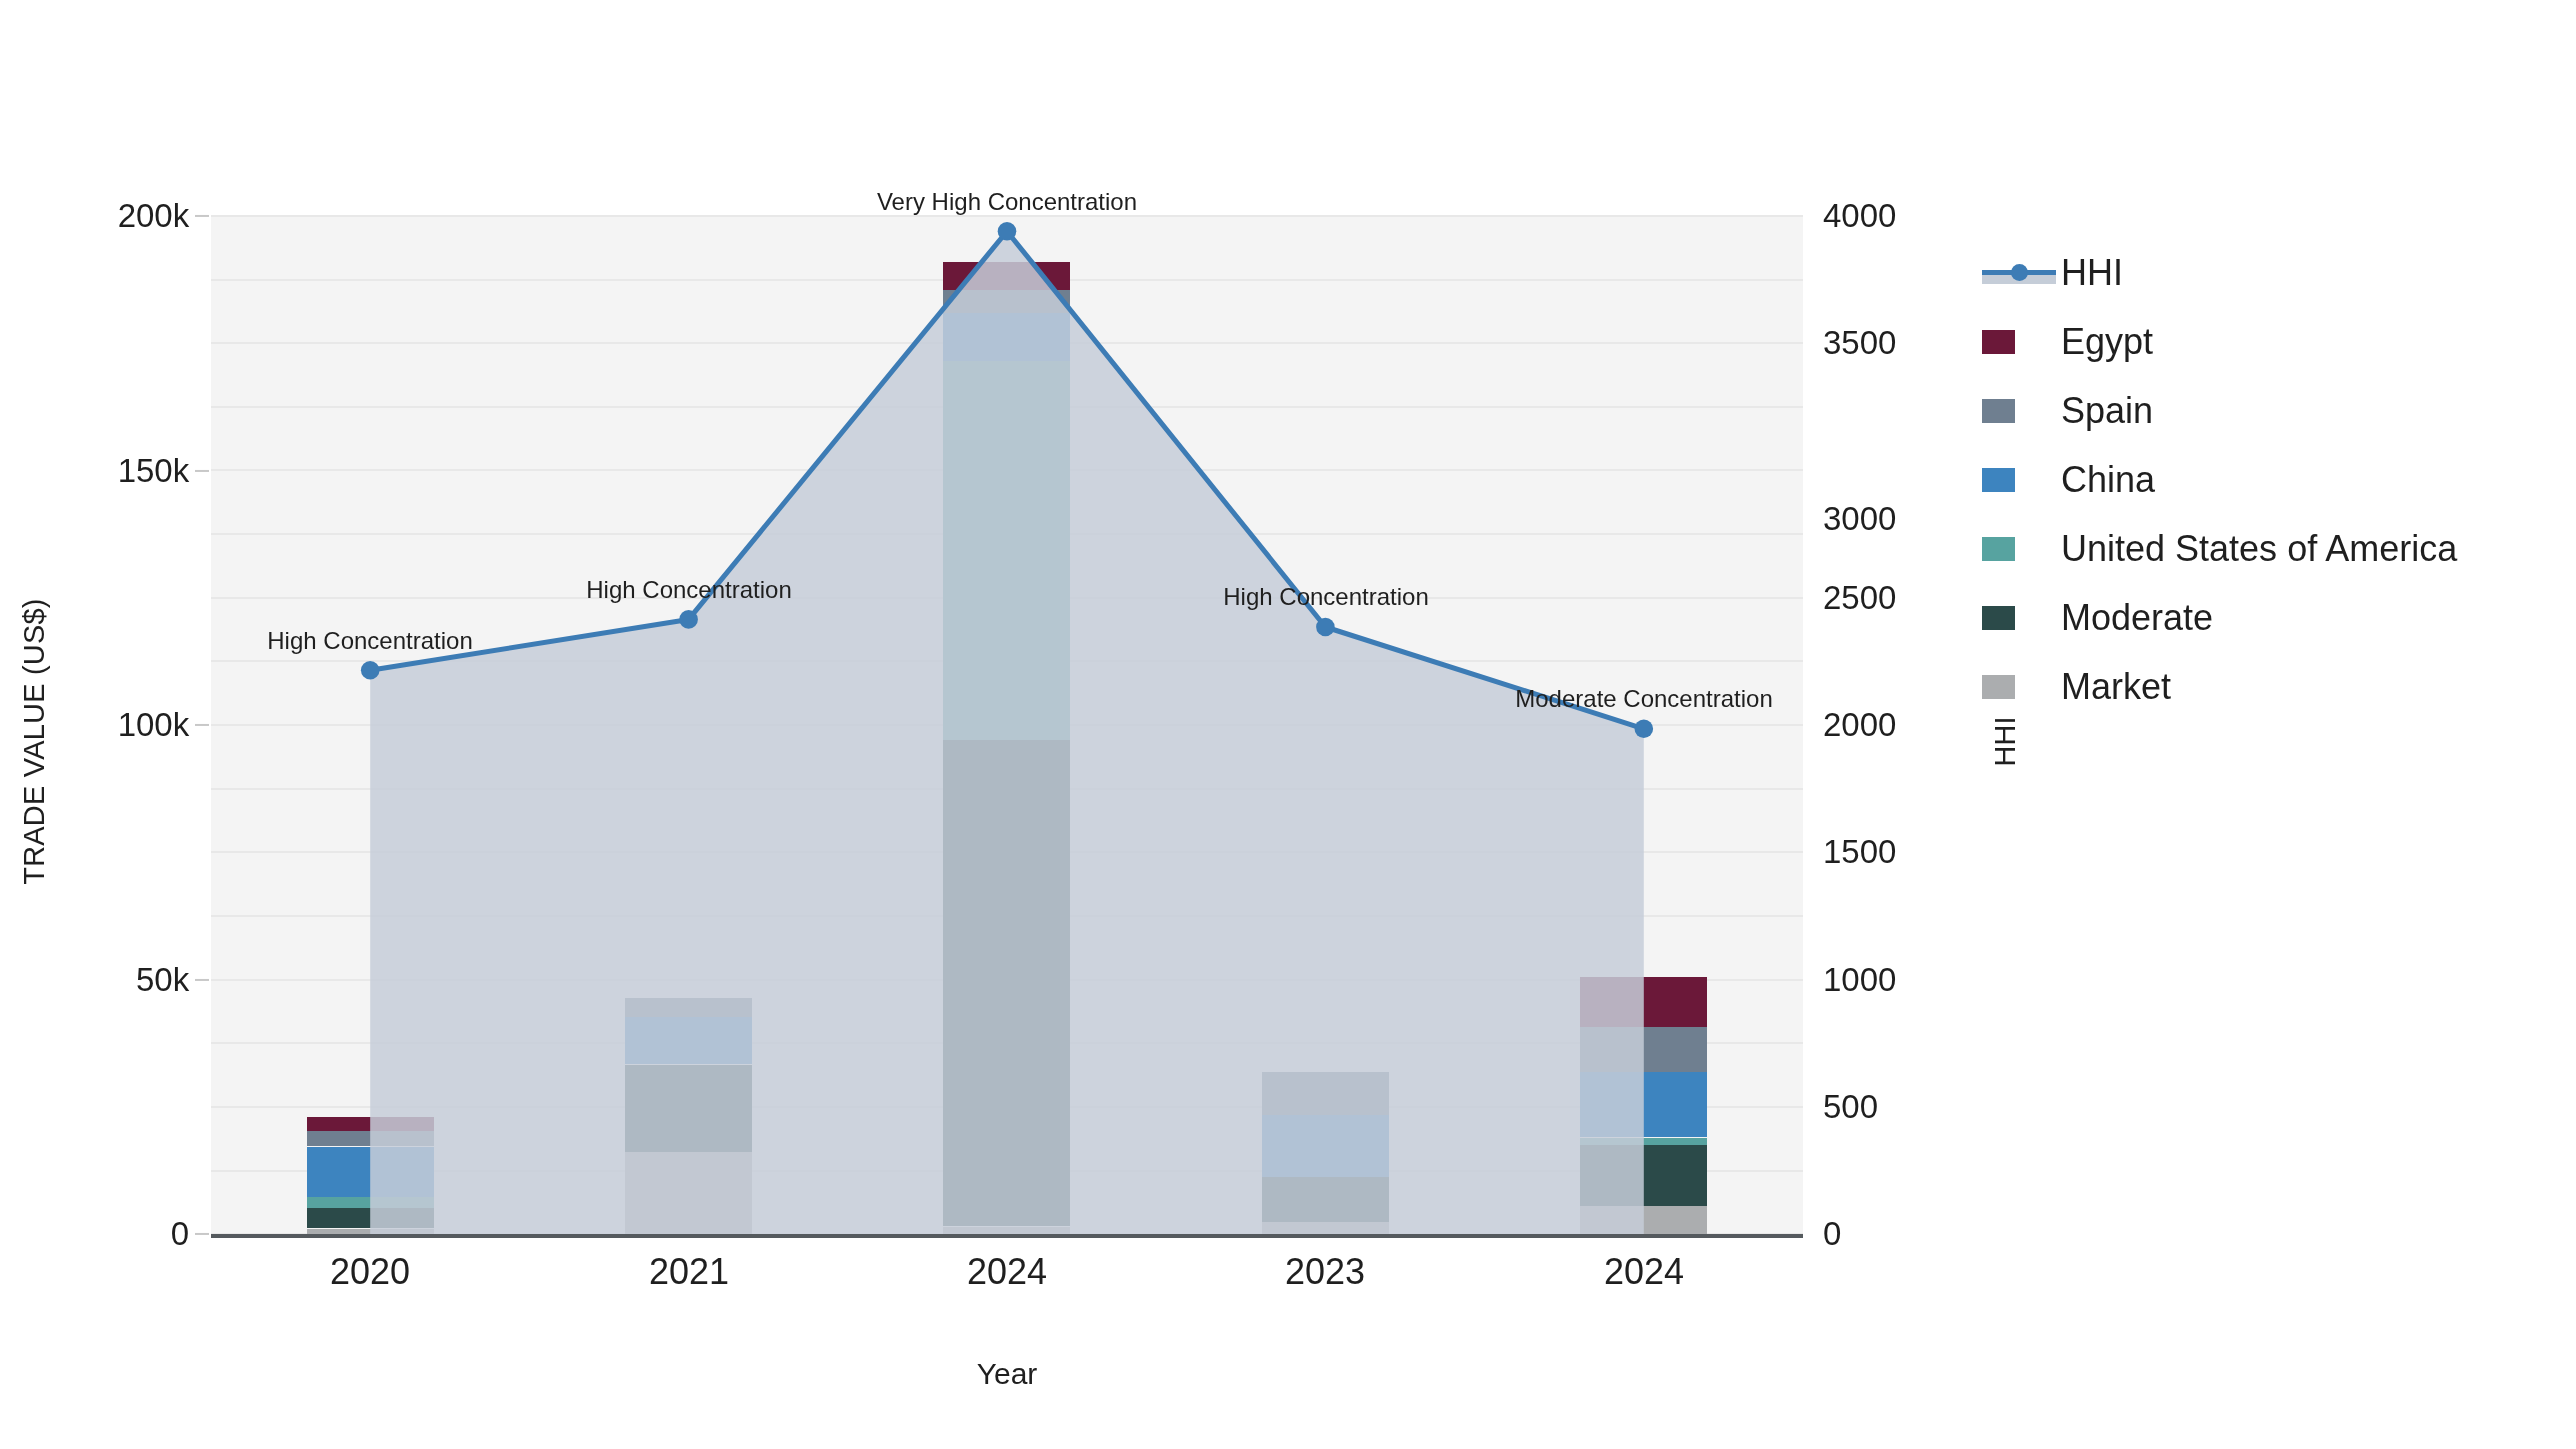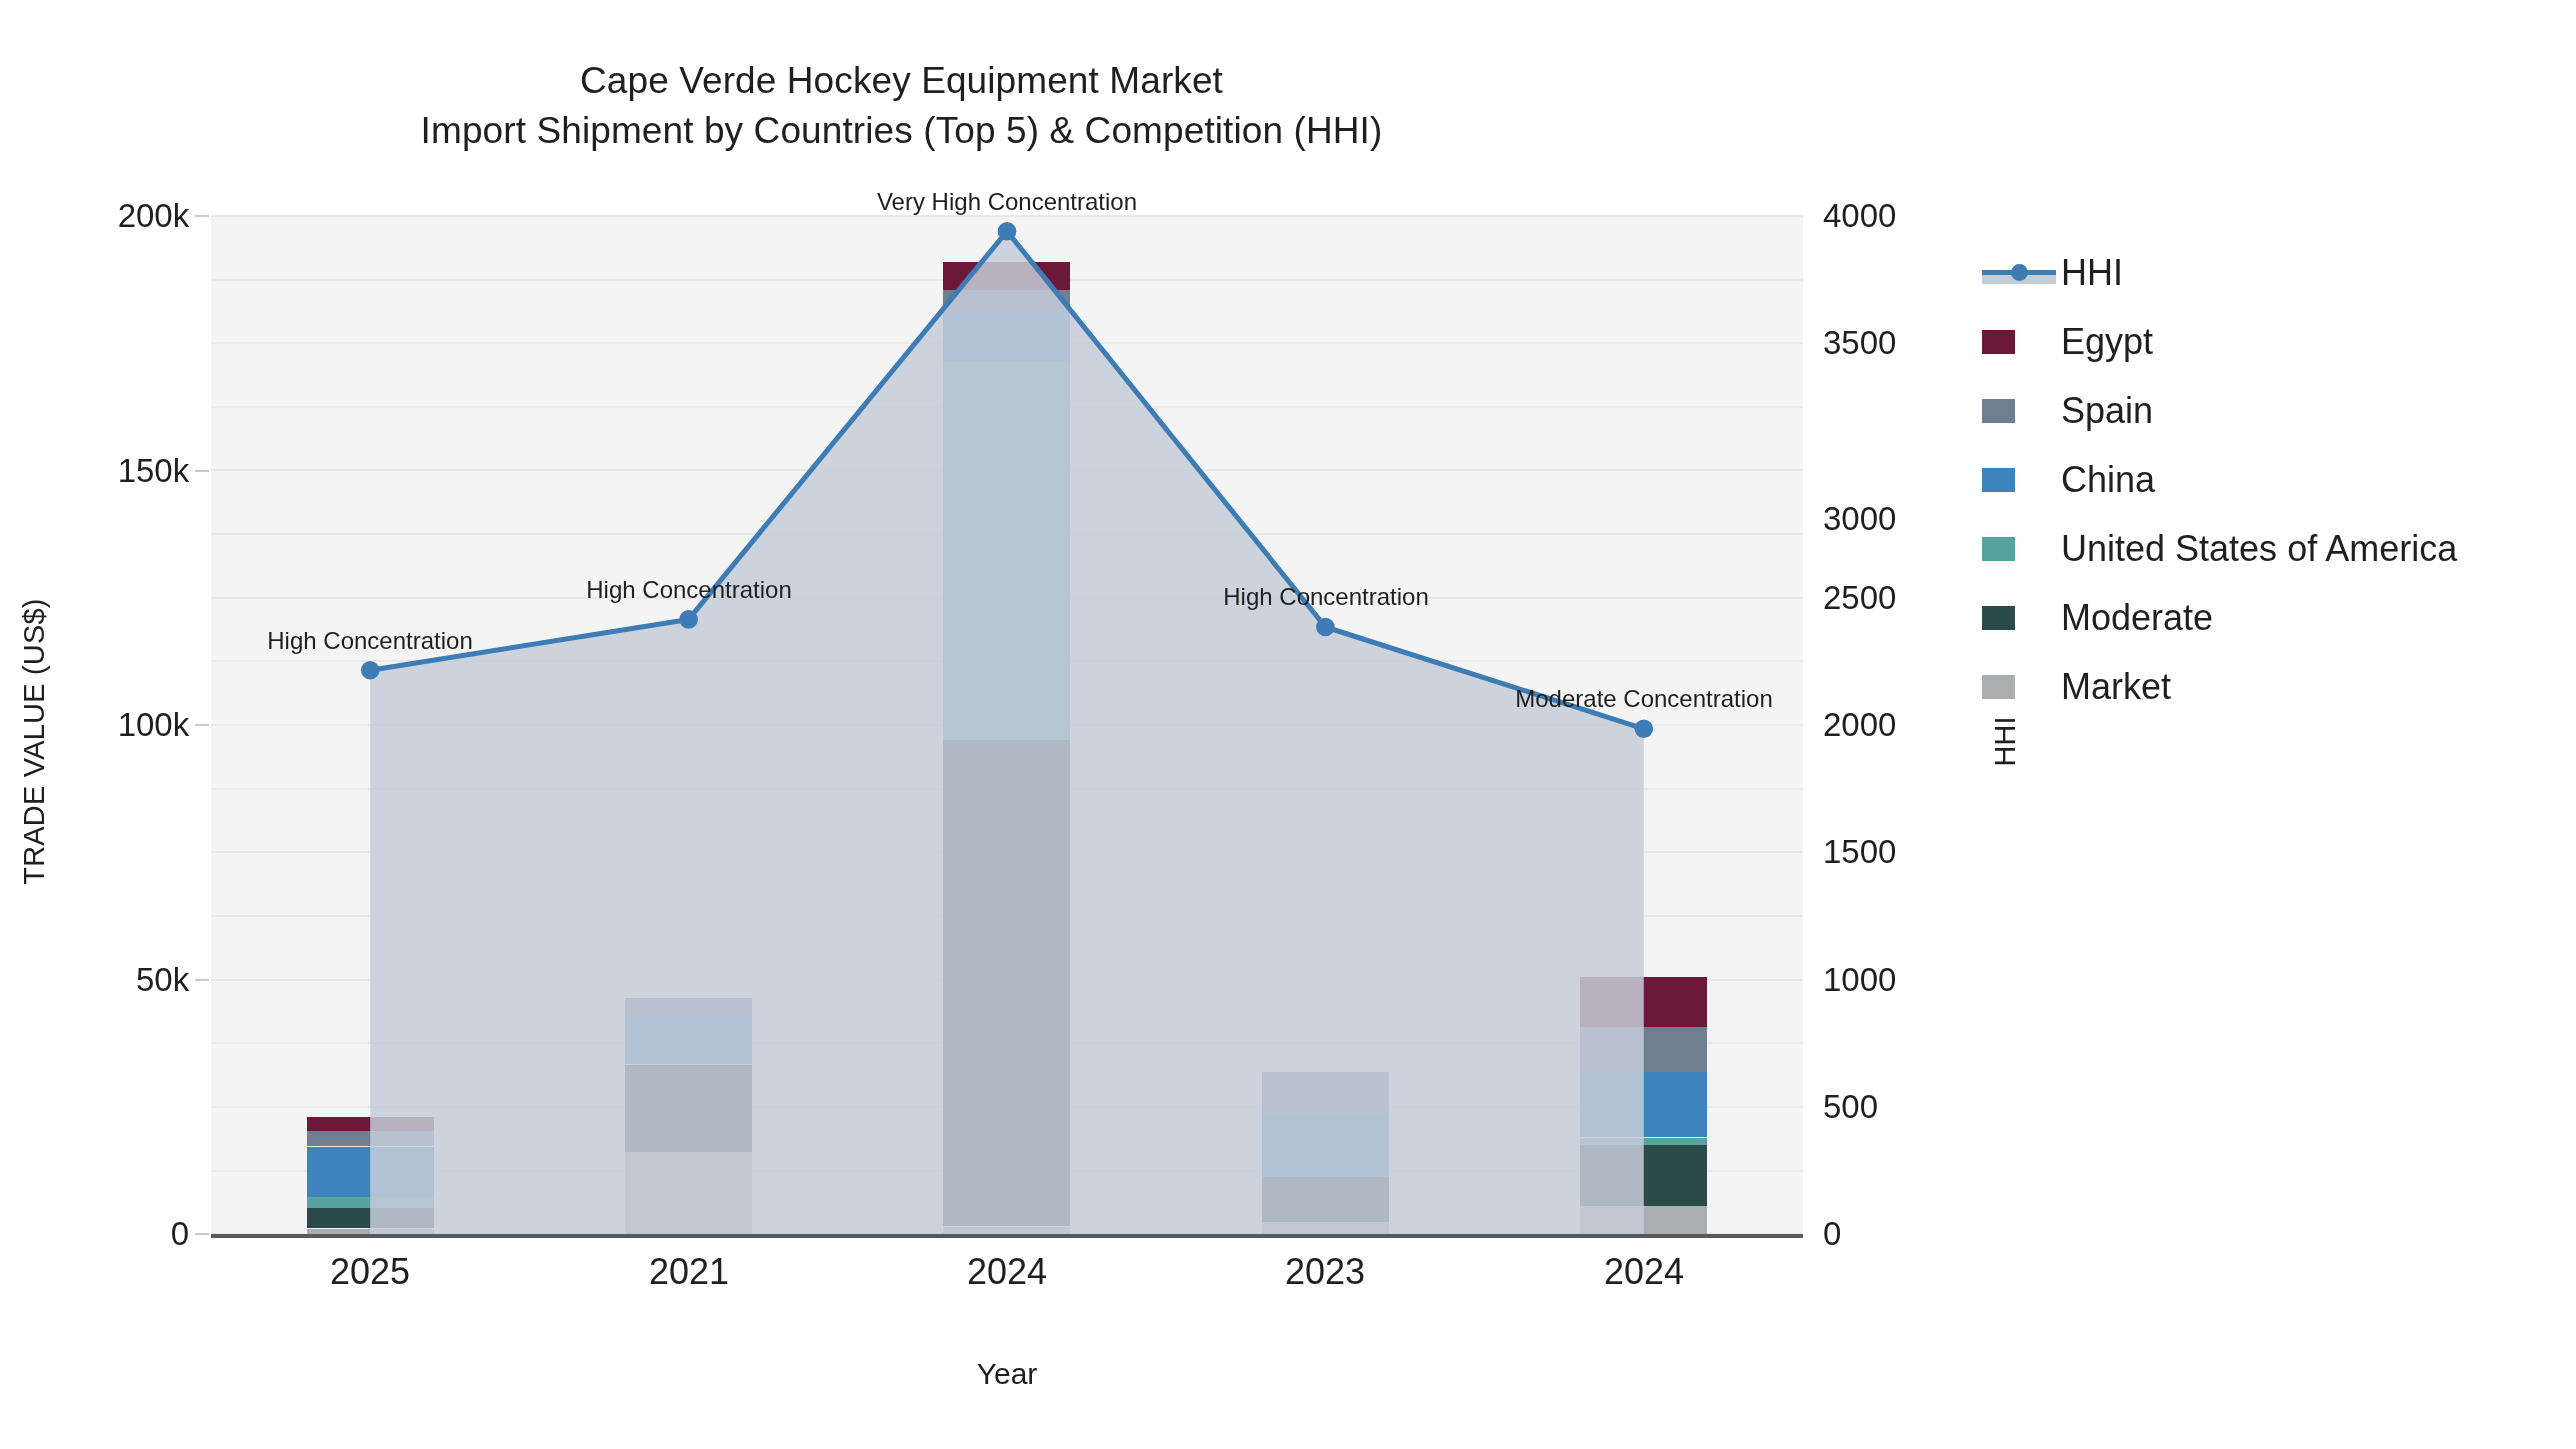--- a/index.html
+++ b/index.html
@@ -217,24 +217,20 @@
     color: #1f1f1f;
     white-space: nowrap;
     line-height: 1;
   }
 </style>
 </head>
 <body>
 
 <div id="figure">
 
-  <div id="title-block">
-    <span class="tline">Cape Verde Hockey Equipment Market</span>
-    <span class="tline">Import Shipment by Countries (Top 5) &amp; Competition (HHI)</span>
-  </div>
 
   <div id="plot-area">
     <div id="gridlines">
         <div class="gridline" style="top: 1017px;"></div>
         <div class="gridline" style="top: 954px;"></div>
         <div class="gridline" style="top: 890px;"></div>
         <div class="gridline" style="top: 826px;"></div>
         <div class="gridline" style="top: 763px;"></div>
         <div class="gridline" style="top: 699px;"></div>
         <div class="gridline" style="top: 635px;"></div>
@@ -310,21 +306,21 @@
       <div class="ytick-right-lbl" style="top: 1107px;">500</div>
       <div class="ytick-right-lbl" style="top: 980px;">1000</div>
       <div class="ytick-right-lbl" style="top: 852px;">1500</div>
       <div class="ytick-right-lbl" style="top: 725px;">2000</div>
       <div class="ytick-right-lbl" style="top: 598px;">2500</div>
       <div class="ytick-right-lbl" style="top: 487px; margin-top: 32px;">3000</div>
       <div class="ytick-right-lbl" style="top: 343px;">3500</div>
       <div class="ytick-right-lbl" style="top: 216px;">4000</div>
     </div>
   <div id="x-axis">
-      <div class="xtick-lbl" style="left: 227px;">2025</div>
+      <div class="xtick-lbl" style="left: 227px;">2020</div>
       <div class="xtick-lbl" style="left: 546px;">2021</div>
       <div class="xtick-lbl" style="left: 864px;">2024</div>
       <div class="xtick-lbl" style="left: 1182px;">2023</div>
       <div class="xtick-lbl" style="left: 1501px;">2024</div>
     </div>
   <div id="annot-layer">
       <div class="hhi-annot" style="left: 370px; top: 655px;">High Concentration</div>
       <div class="hhi-annot" style="left: 689px; top: 604px;">High Concentration</div>
       <div class="hhi-annot" style="left: 1007px; top: 216px;">Very High Concentration</div>
       <div class="hhi-annot" style="left: 1326px; top: 611px;">High Concentration</div>

